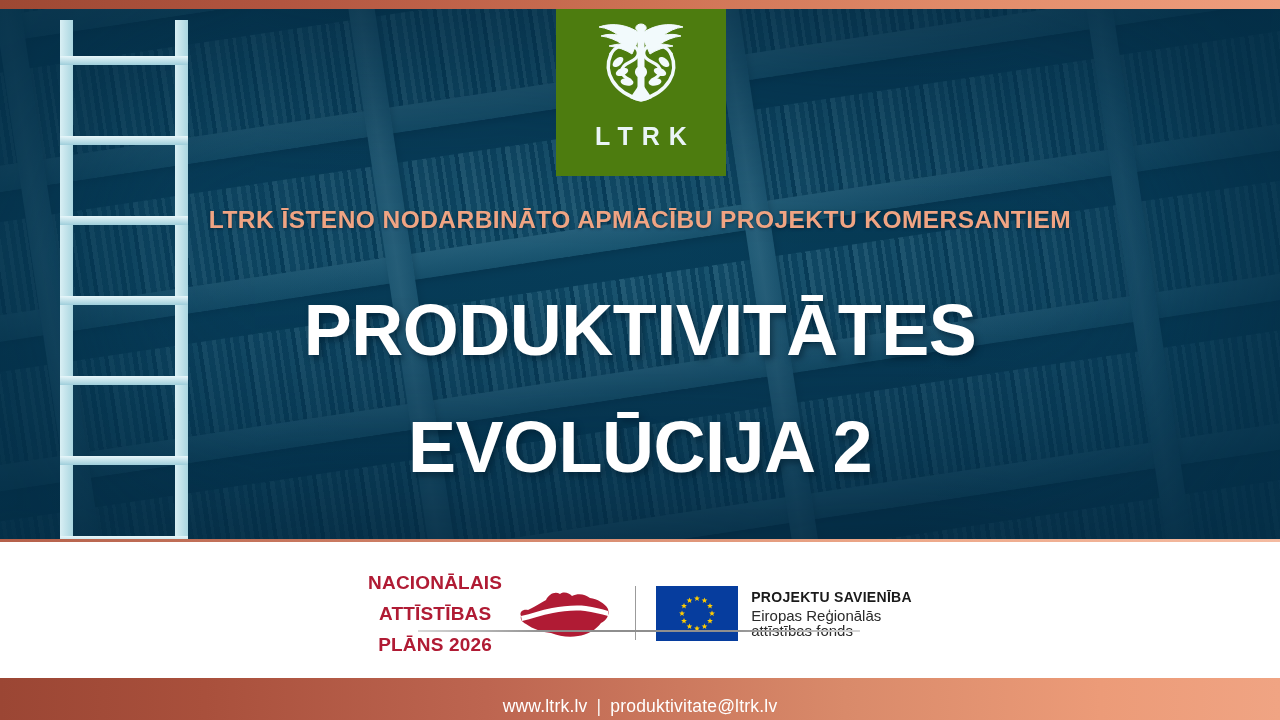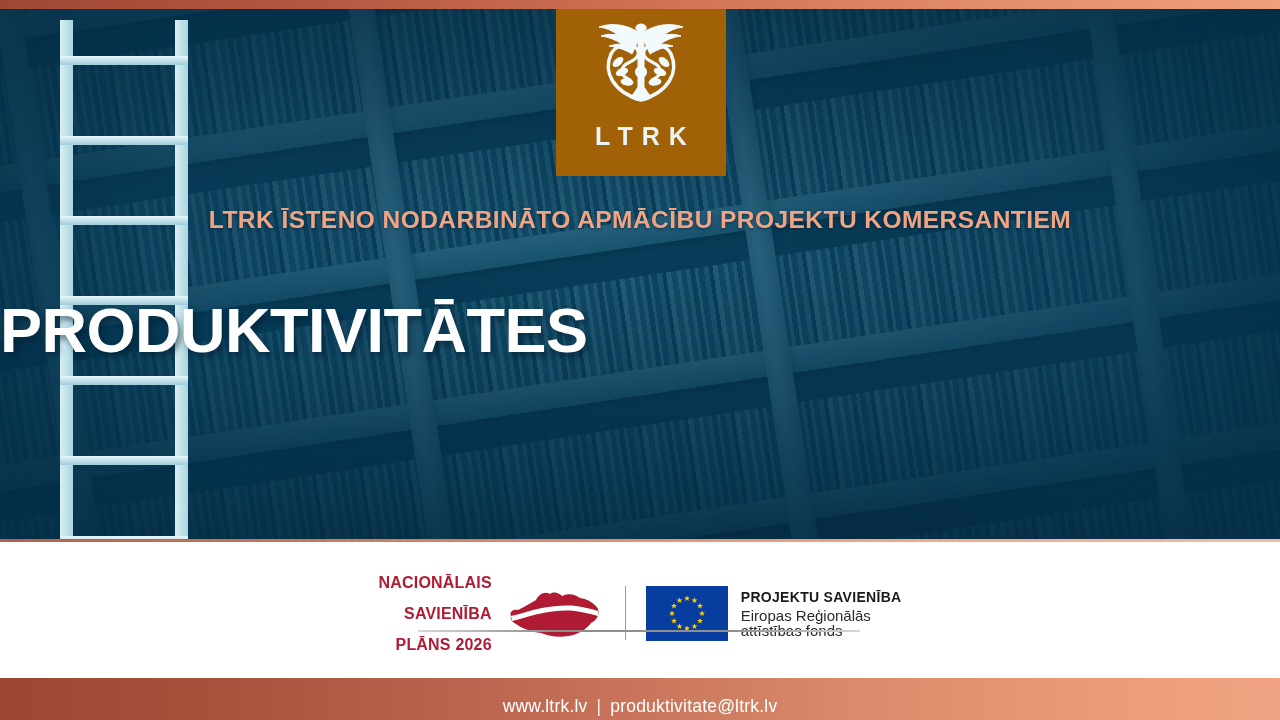--- a/index.html
+++ b/index.html
@@ -82,58 +82,58 @@
 
   .hero-rule {
     position:absolute; left:0; bottom:0; width:1280px; height:3px;
     background:linear-gradient(90deg,#b5604a 0%,#d08268 35%,#eda889 70%,#f4bba1 100%);
     z-index:26;
   }
 
   
   .logo-box {
     position:absolute; top:0; left:556px; width:170px; height:176px;
-    background:#a16207; z-index:20;
+    background:#4d7c0f; z-index:20;
     display:flex; flex-direction:column; align-items:center; justify-content:flex-start;
     padding-top:16px;
   }
   .logo-mark { width:112px; height:92px; }
   .logo-word {
     margin-top:16px; color:#eaf4f7; font-size:25px; font-weight:700;
     letter-spacing:9px; text-indent:9px; line-height:1;
   }
 
   
   .kicker {
     position:absolute; top:206px; left:0; width:1280px; text-align:center;
     color:#f0a483; font-size:24.5px; font-weight:700; letter-spacing:.45px;
     z-index:22; text-shadow:0 1px 3px rgba(0,25,40,.55);
   }
   .title {
-    position:absolute; top:272px; left:0; width:1280px; 
-    z-index:22; color:#ffffff; font-weight:700; font-size:63px; line-height:117px;
+    position:absolute; top:272px; left:0; width:1280px; text-align:center;
+    z-index:22; color:#ffffff; font-weight:700; font-size:72px; line-height:117px;
     letter-spacing:-.5px;
     text-shadow:3px 4px 6px rgba(2,28,44,.55);
   }
   .title .l2 { display:block; }
 
   
   .funders {
     position:absolute; top:542px; left:0; width:1280px; height:136px;
     background:#ffffff; z-index:25;
   }
   .fund-row {
     position:absolute; top:17px; left:0; width:1280px;
     display:flex; align-items:center; justify-content:center; gap:0;
   }
 
   .nap { display:flex; align-items:center; gap:13px; }
   .nap-text {
-    color:#b01b34; font-size:16px; font-weight:700; line-height:15.5px;
-    letter-spacing:.2px; text-align:right; white-space:pre-line;
+    color:#b01b34; font-size:19px; font-weight:700; line-height:15.5px;
+    letter-spacing:.2px; text-align:center; white-space:pre-line;
   }
   .latvia-map { width:96px; height:56px; }
 
   .divider { width:1px; height:54px; background:#9b9b9b; margin:0 20px 0 24px; }
 
   .eu { display:flex; align-items:center; gap:13px; }
   .eu-flag { width:82px; height:55px; }
   .eu-text-main { color:#1a1a1a; font-size:14px; font-weight:700; letter-spacing:.3px; }
   .eu-text-sub { color:#2a2a2a; font-size:15px; line-height:15px; margin-top:3px; white-space:pre-line; }
 
@@ -238,30 +238,31 @@
         </g>
       </svg>
     </span>
     <div class="logo-word">LTRK</div>
   </div>
 
   <div class="kicker">LTRK ĪSTENO NODARBINĀTO APMĀCĪBU PROJEKTU KOMERSANTIEM</div>
 
   <h1 class="title">
     <span>PRODUKTIVITĀTES</span>
+    <span class="l2">EVOLŪCIJA 2</span>
   </h1>
 
   <div class="funders">
 
     <div class="fund-row">
 
       <div class="nap">
         <div class="nap-text">
           <div>NACIONĀLAIS</div>
-          <div>SAVIENĪBA</div>
+          <div>ATTĪSTĪBAS</div>
           <div>PLĀNS 2026</div>
         </div>
         <span class="latvia-map">
           <svg viewBox="0 0 96 56" width="96" height="56" aria-hidden="true">
             <path d="M6 31 C4 27 8 24 13 25 C20 22 25 18 31 15 C34 9 40 6 45 9
                      C49 6 54 8 57 11 C63 8 70 9 75 13 C82 14 90 18 93 24
                      C95 30 91 36 86 38 C81 45 72 50 63 51 C54 53 44 51 36 48
                      C27 47 18 44 11 39 C7 37 5 34 6 31 Z" fill="#b01b34"></path>
             <path d="M6 31 C16 29 26 25 37 23 C48 21 60 20 71 21 C79 22 87 24 93 26
                      L93 31 C86 29 78 27 70 26 C59 25 48 26 38 28 C27 30 16 34 7 36 Z" fill="#ffffff"></path>

